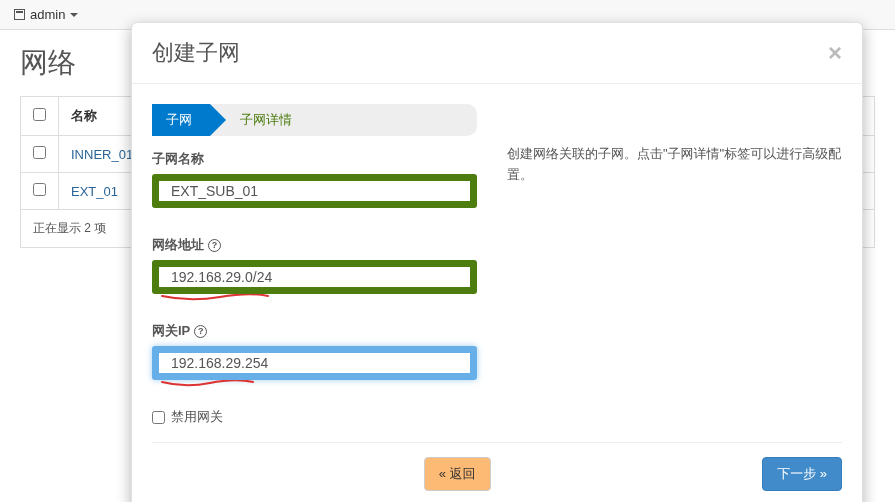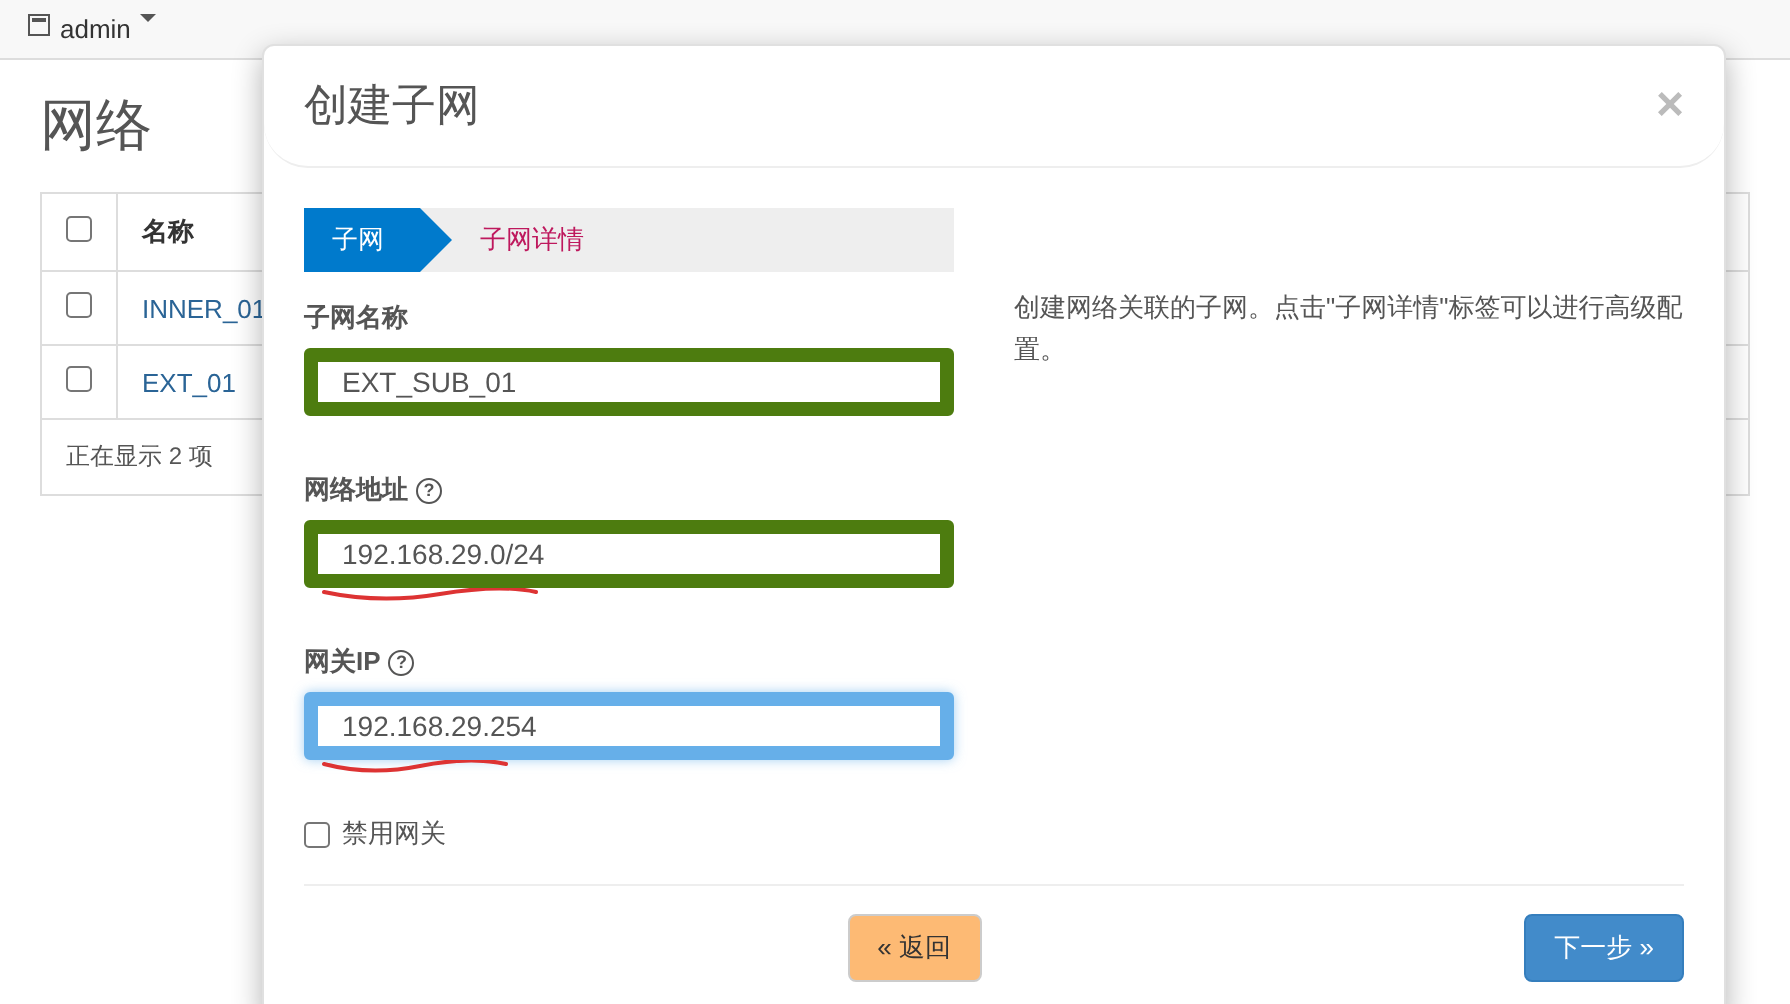--- a/index.html
+++ b/index.html
@@ -1,49 +1,49 @@
 <!DOCTYPE html>
 <html><head>
   <meta charset="utf-8">
   <style>
     * { box-sizing: border-box; margin: 0; padding: 0; }
     body { font-family: Arial, "Microsoft YaHei", sans-serif; font-size: 13px; color: #333; background: #fff; width: 895px; height: 502px; overflow: hidden; position: relative; }
     
     
     .topnav { height: 30px; border-bottom: 1px solid #ddd; background: #f8f8f8; display: flex; align-items: center; padding: 0 14px; }
-    .topnav-item { display: flex; align-items: flex-start; gap: 5px; color: #333; cursor: pointer; }
+    .topnav-item { display: flex; align-items: center; gap: 5px; color: #333; cursor: pointer; }
     .nav-icon { display: inline-block; width: 11px; height: 11px; border: 1px solid #555; position: relative; }
     .nav-icon::before { content: ""; position: absolute; top: 1px; left: 1px; right: 1px; height: 2px; background: #555; }
     .caret { width: 0; height: 0; border-left: 4px solid transparent; border-right: 4px solid transparent; border-top: 4px solid #555; display: inline-block; }
     
     .page { padding: 14px 20px; }
     .page-title { font-size: 28px; font-weight: normal; color: #555; margin-bottom: 14px; }
     
     table.list { width: 100%; border-collapse: collapse; }
     table.list th, table.list td { border: 1px solid #ddd; padding: 10px 12px; text-align: left; font-weight: normal; }
     table.list th { font-weight: bold; background: #fff; }
     .chk-col { width: 36px; text-align: center; }
     table.list a { color: #2a6496; text-decoration: none; }
     .summary-row td { font-size: 12px; color: #555; }
     
     
     .modal { position: absolute; top: 22px; left: 131px; width: 732px; background: #fff; border: 1px solid rgba(0,0,0,0.12); border-radius: 6px; box-shadow: 0 5px 15px rgba(0,0,0,0.3); }
-    .modal-header { padding: 15px 20px; border-bottom: 1px solid #eee; display: flex; align-items: center; justify-content: space-between; border-radius: 22px; }
+    .modal-header { padding: 15px 20px; border-bottom: 1px solid #eee; display: flex; align-items: center; justify-content: space-between; }
     .modal-title { font-size: 22px; font-weight: normal; color: #555; }
     .close { color: #bbb; font-size: 24px; font-weight: bold; cursor: pointer; background: none; border: none; line-height: 1; }
     
     .modal-body { padding: 20px 20px 10px 20px; display: flex; gap: 30px; }
     .form-col { flex: 0 0 325px; }
     .help-col { flex: 1; font-size: 13px; color: #555; line-height: 1.6; padding-top: 40px; }
     
-    .steps { display: flex; height: 32px; margin-bottom: 14px; background: #eee; width: 100%; }
+    .steps { display: flex; height: 32px; margin-bottom: 14px; background: #eee; width: 100%; border-radius: 10px; }
     .step { position: relative; padding: 0 18px 0 24px; line-height: 32px; font-size: 13px; }
     .step-current { background: #007acc; color: #fff; padding-left: 14px; }
     .step-current::after { content: ""; position: absolute; right: -16px; top: 0; width: 0; height: 0; border-top: 16px solid transparent; border-bottom: 16px solid transparent; border-left: 16px solid #007acc; z-index: 2; }
-    .step-next { background: #eee; color: #be185d; cursor: pointer; padding-left: 30px; }
+    .step-next { background: #eee; color: #4d7c0f; cursor: pointer; padding-left: 30px; }
     .step-next::after { content: ""; position: absolute; right: -16px; top: 0; width: 0; height: 0; border-top: 16px solid transparent; border-bottom: 16px solid transparent; border-left: 16px solid #eee; z-index: 1; }
     
     .form-group { margin-bottom: 28px; }
     .lbl { font-weight: bold; color: #555; font-size: 13px; margin-bottom: 6px; display: flex; align-items: center; gap: 4px; }
     .help-icon { display: inline-flex; width: 13px; height: 13px; border: 1px solid #555; border-radius: 50%; align-items: center; justify-content: center; font-size: 9px; font-weight: bold; color: #555; cursor: help; }
     .inp { width: 100%; height: 34px; padding: 6px 12px; font-size: 14px; color: #555; border: 7px solid #4d7c0f; border-radius: 3px; outline: none; }
     .inp.focused { border-color: #66afe9; box-shadow: 0 0 6px rgba(102,175,233,.6); }
     .chk-row { display: flex; align-items: center; gap: 6px; margin-top: 4px; }
     .chk-row label { color: #555; font-size: 13px; }
     

